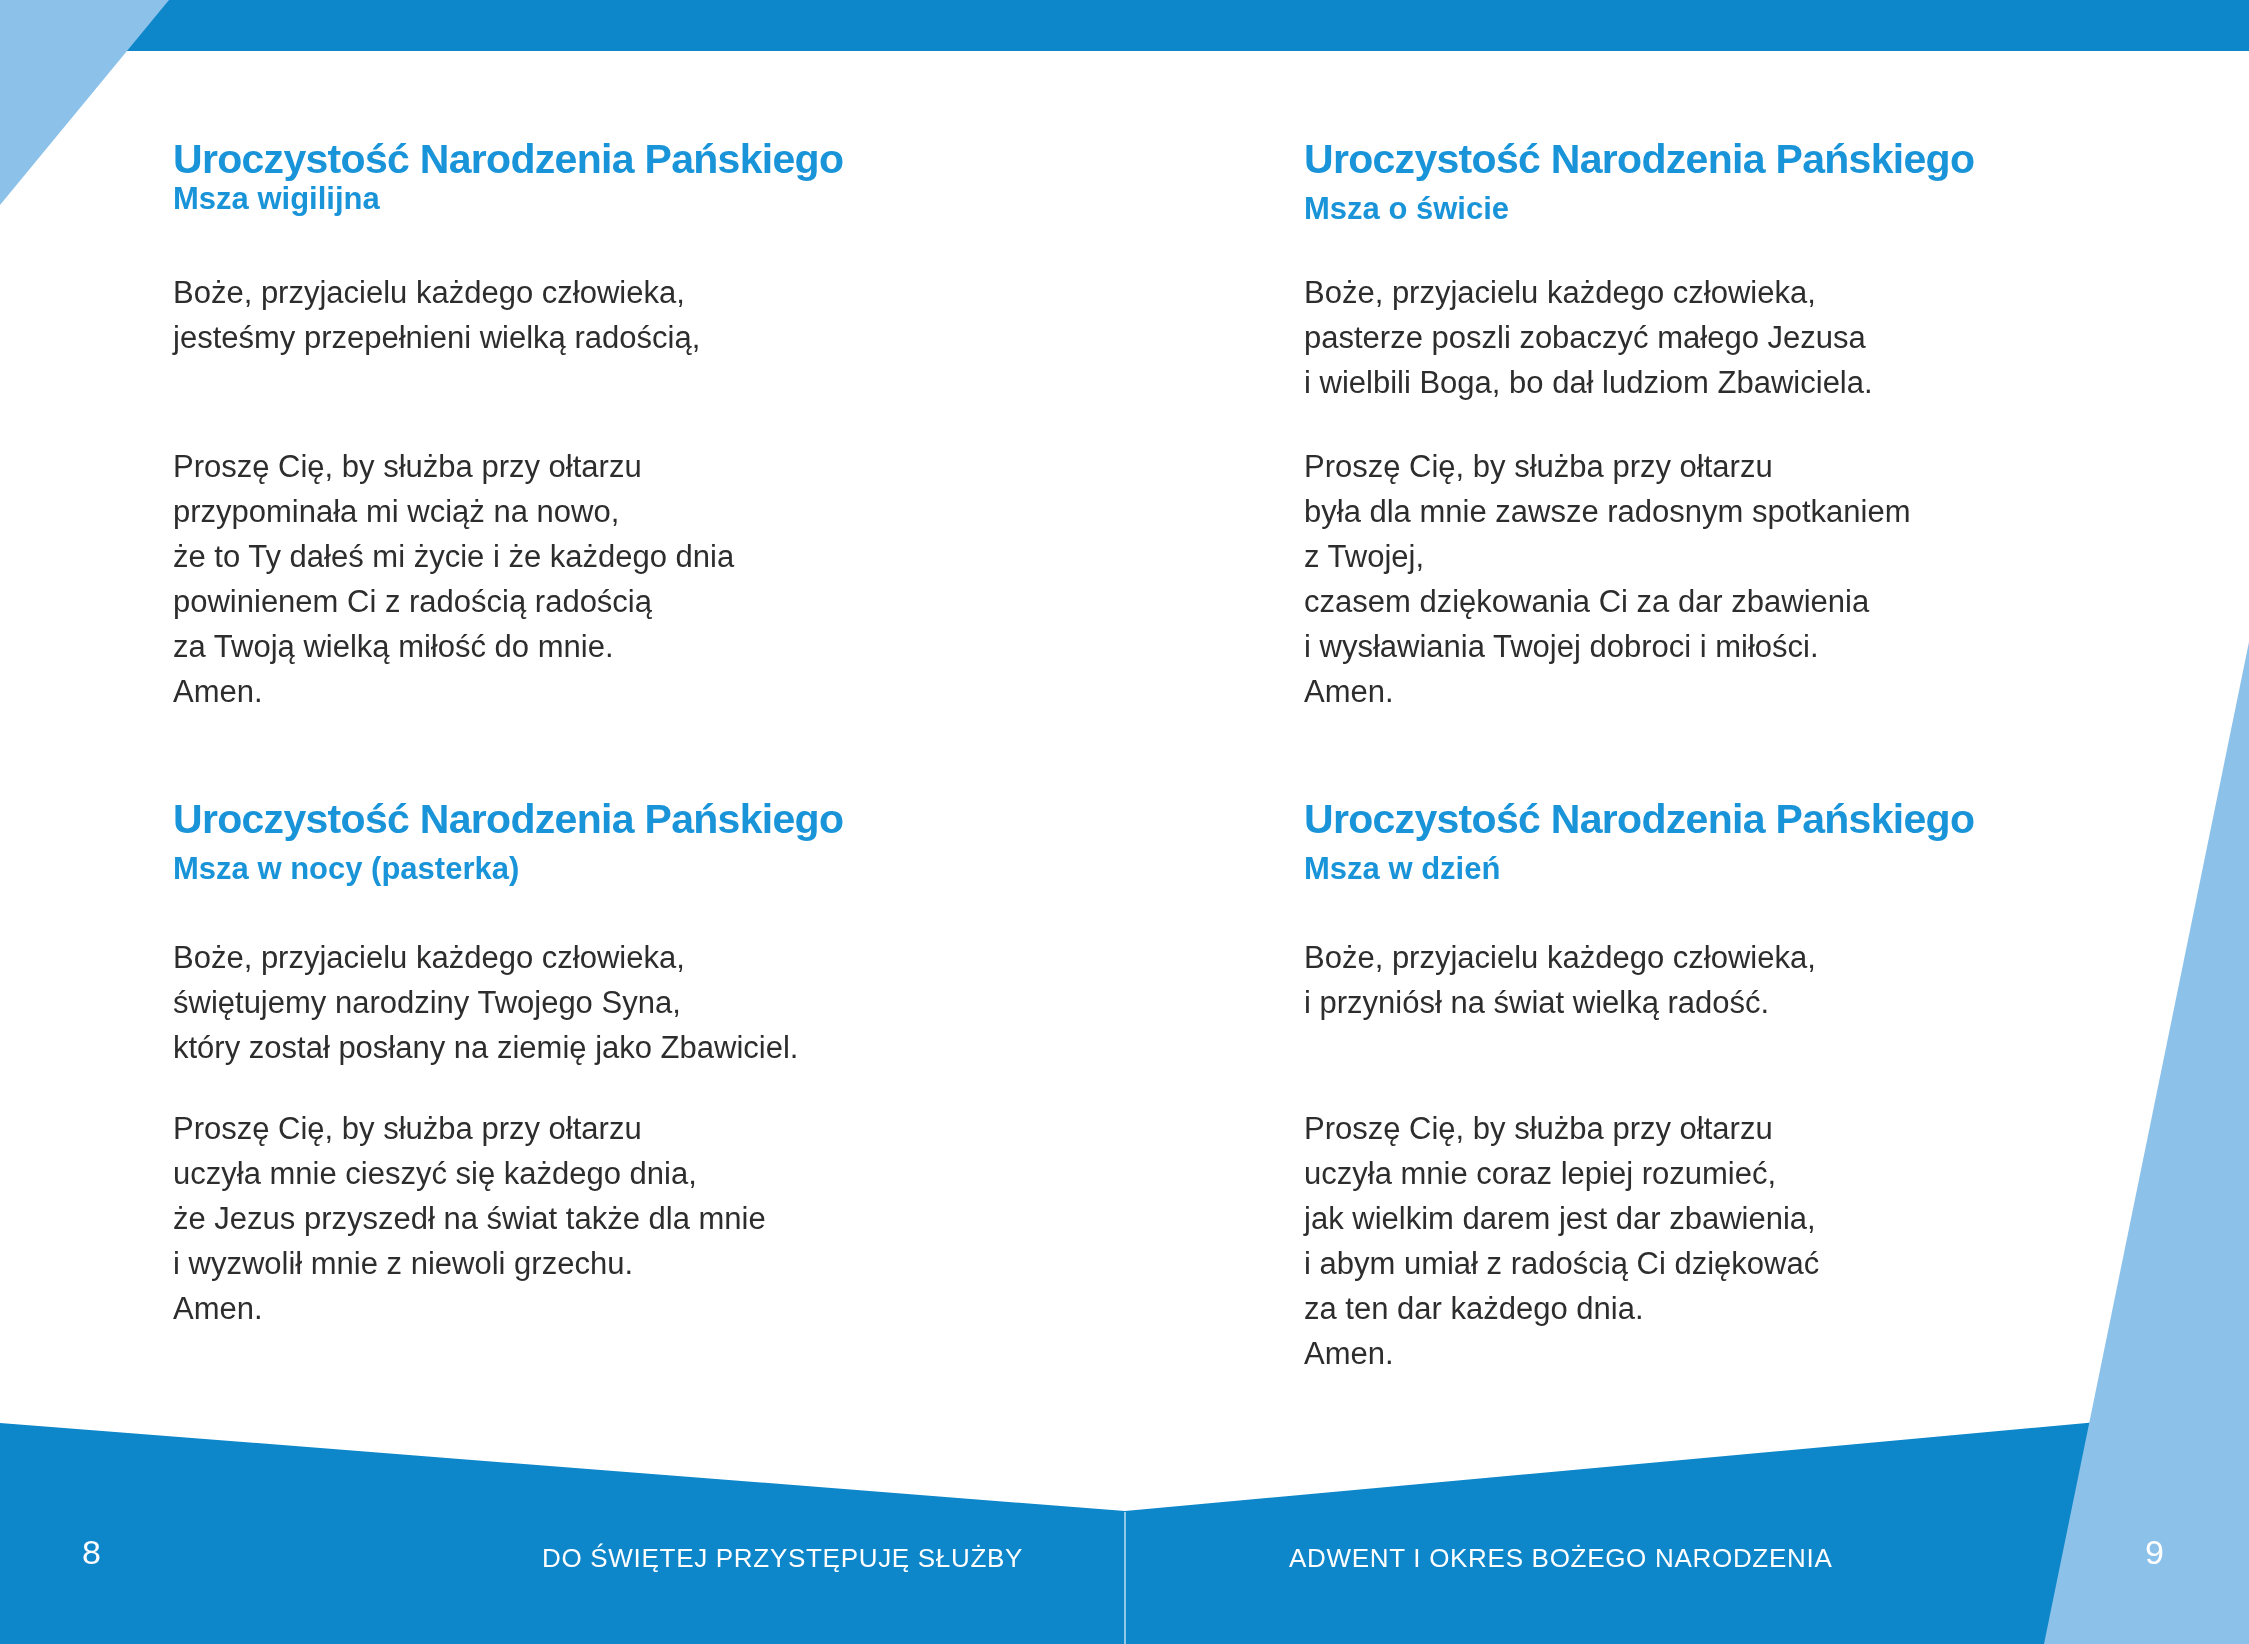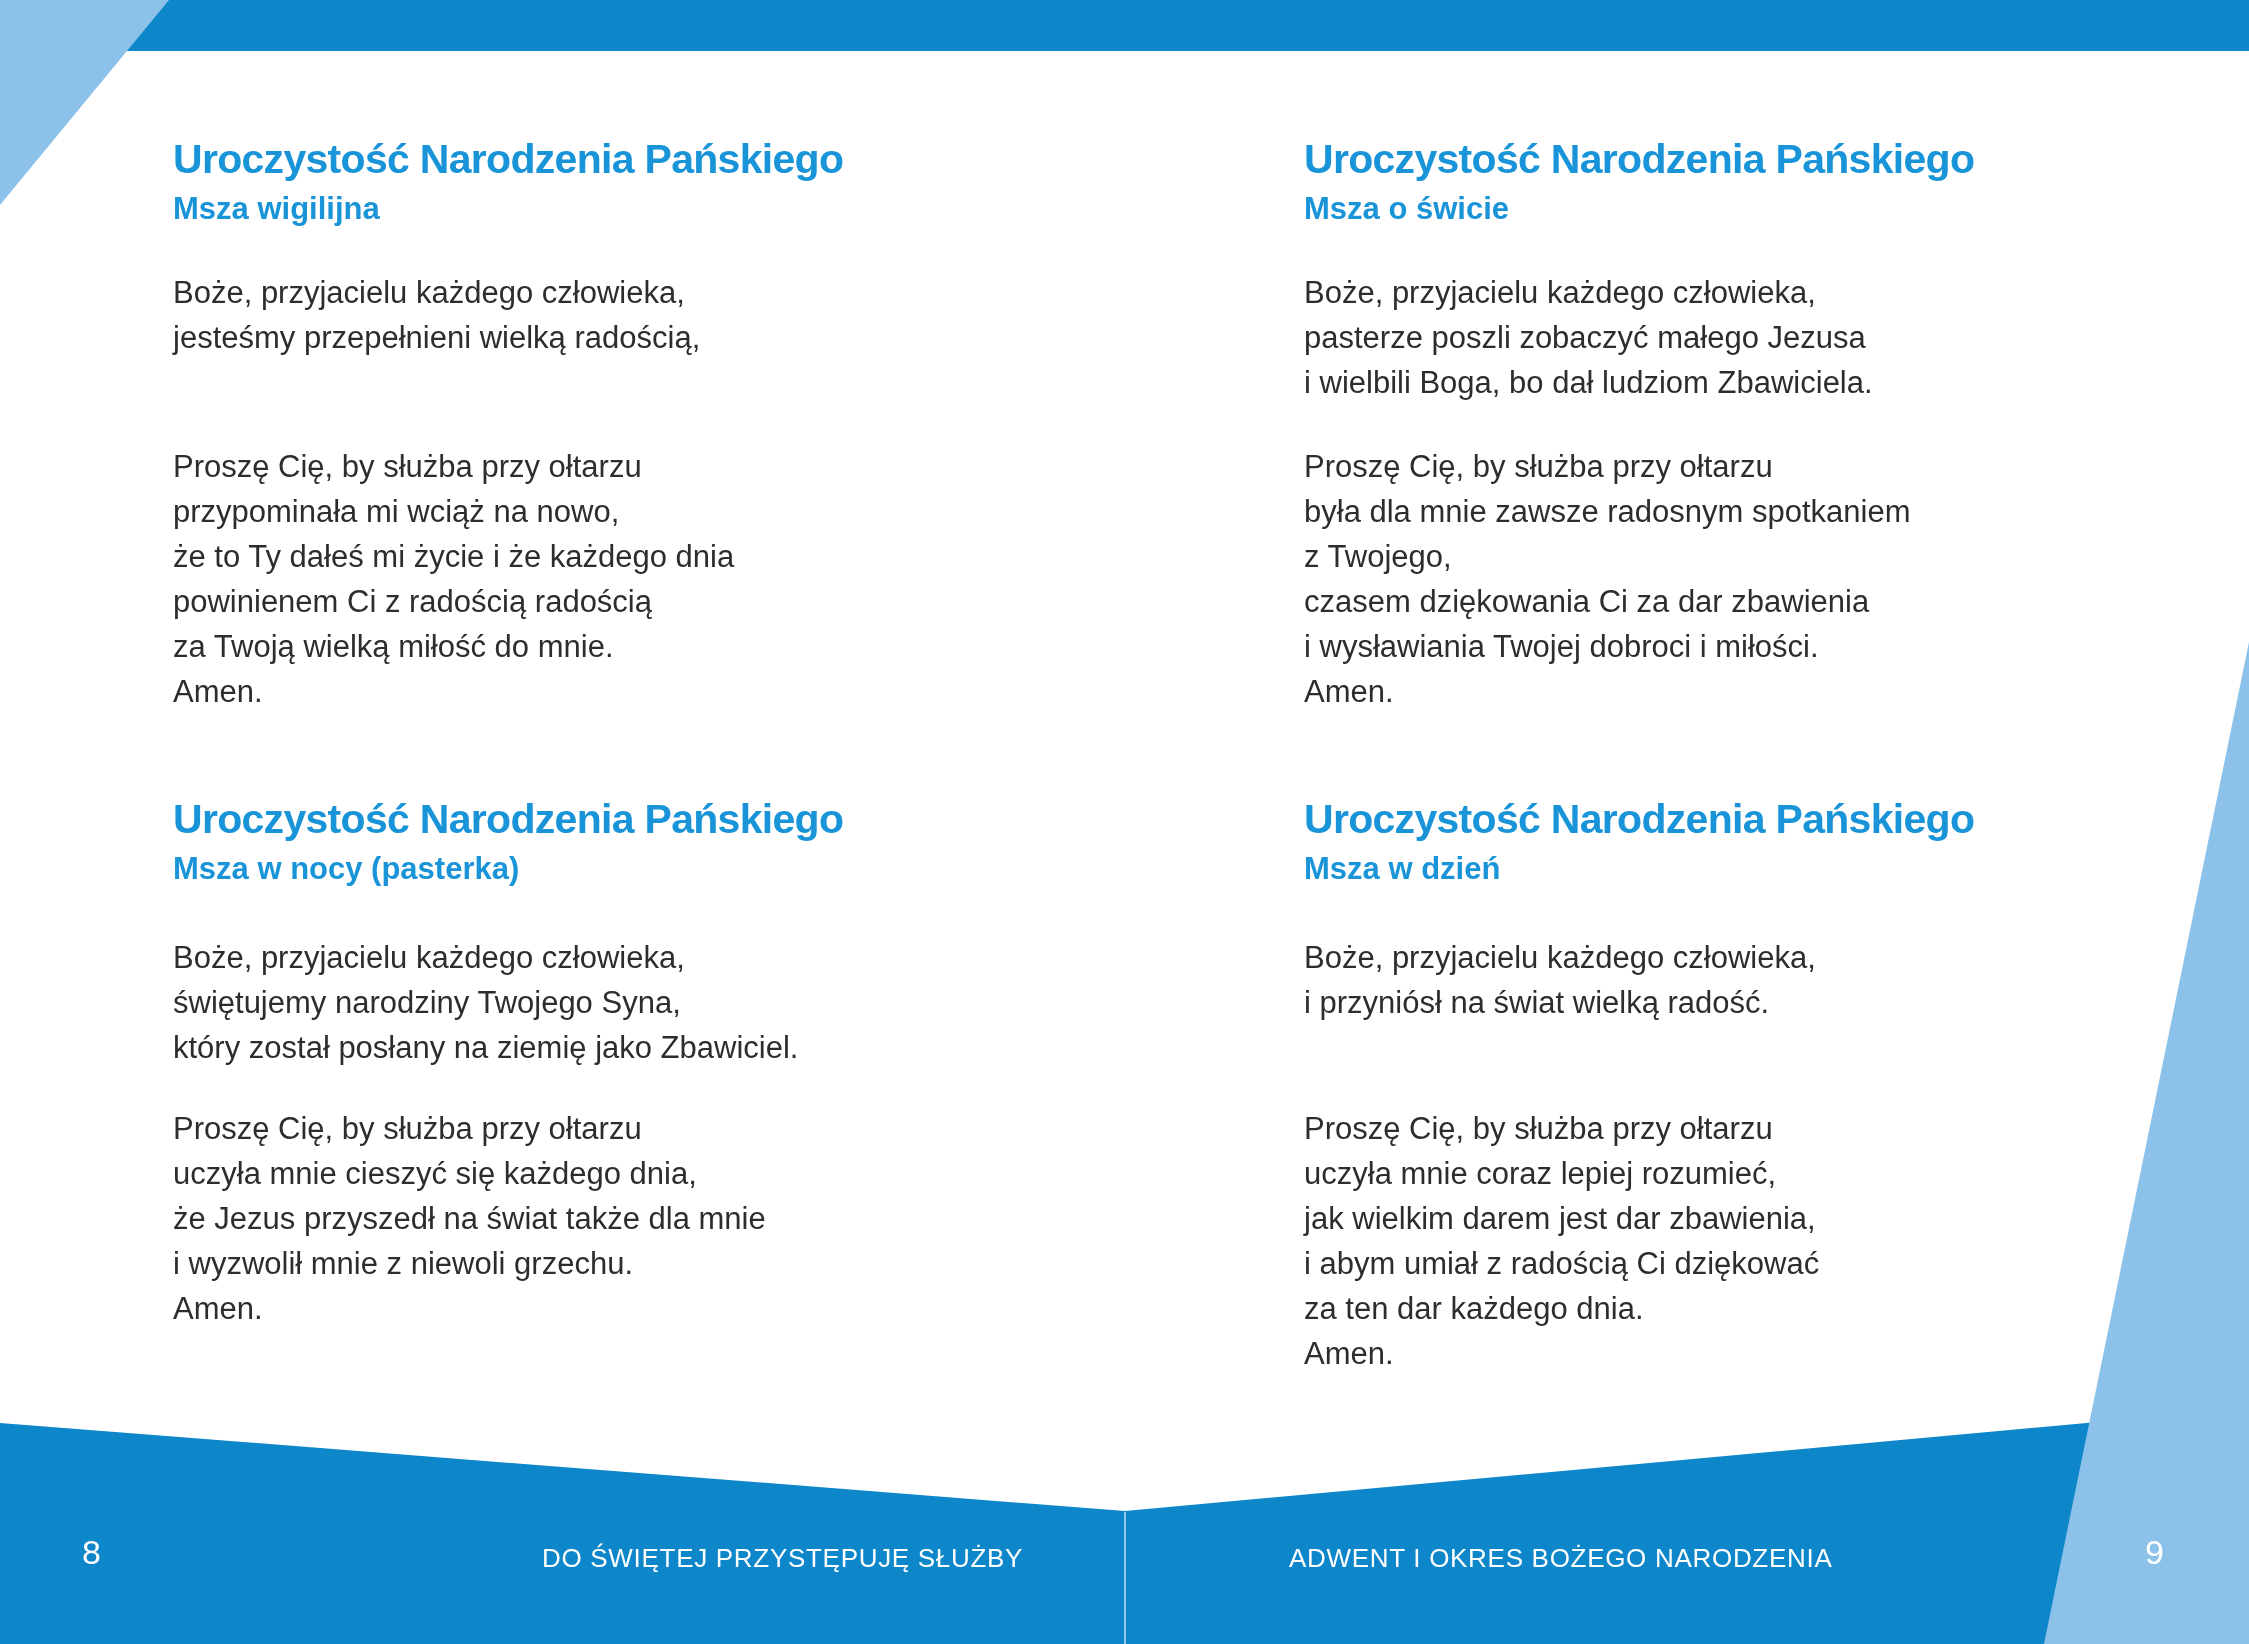--- a/index.html
+++ b/index.html
@@ -38,21 +38,21 @@
 </head>
 <body>
 
 <div class="top-band"></div>
 <div class="tl-wedge"></div>
 <div class="footer-band"></div>
 <div class="side-band"></div>
 <div class="gutter-line"></div>
 
 <div class="abs colL heading" style="top:136px">Uroczystość Narodzenia Pańskiego</div>
-<div class="abs colL subheading" style="top:190px">Msza wigilijna</div>
+<div class="abs colL subheading" style="top:180px">Msza wigilijna</div>
 
 <div class="abs colL para" style="top:270px">
   <div>Boże, przyjacielu każdego człowieka,</div>
   <div>jesteśmy przepełnieni wielką radością,</div>
 </div>
 
 <div class="abs colL para" style="top:444px">
   <div>Proszę Cię, by służba przy ołtarzu</div>
   <div>przypominała mi wciąż na nowo,</div>
   <div>że to Ty dałeś mi życie i że każdego dnia</div>
@@ -83,21 +83,21 @@
 
 <div class="abs colR para" style="top:270px">
   <div>Boże, przyjacielu każdego człowieka,</div>
   <div>pasterze poszli zobaczyć małego Jezusa</div>
   <div>i wielbili Boga, bo dał ludziom Zbawiciela.</div>
 </div>
 
 <div class="abs colR para" style="top:444px">
   <div>Proszę Cię, by służba przy ołtarzu</div>
   <div>była dla mnie zawsze radosnym spotkaniem</div>
-  <div>z Twojego,</div>
+  <div>z Twojej,</div>
   <div>czasem dziękowania Ci za dar zbawienia</div>
   <div>i wysławiania Twojej dobroci i miłości.</div>
   <div>Amen.</div>
 </div>
 
 <div class="abs colR heading" style="top:796px">Uroczystość Narodzenia Pańskiego</div>
 <div class="abs colR subheading" style="top:850px">Msza w dzień</div>
 
 <div class="abs colR para" style="top:935px">
   <div>Boże, przyjacielu każdego człowieka,</div>

